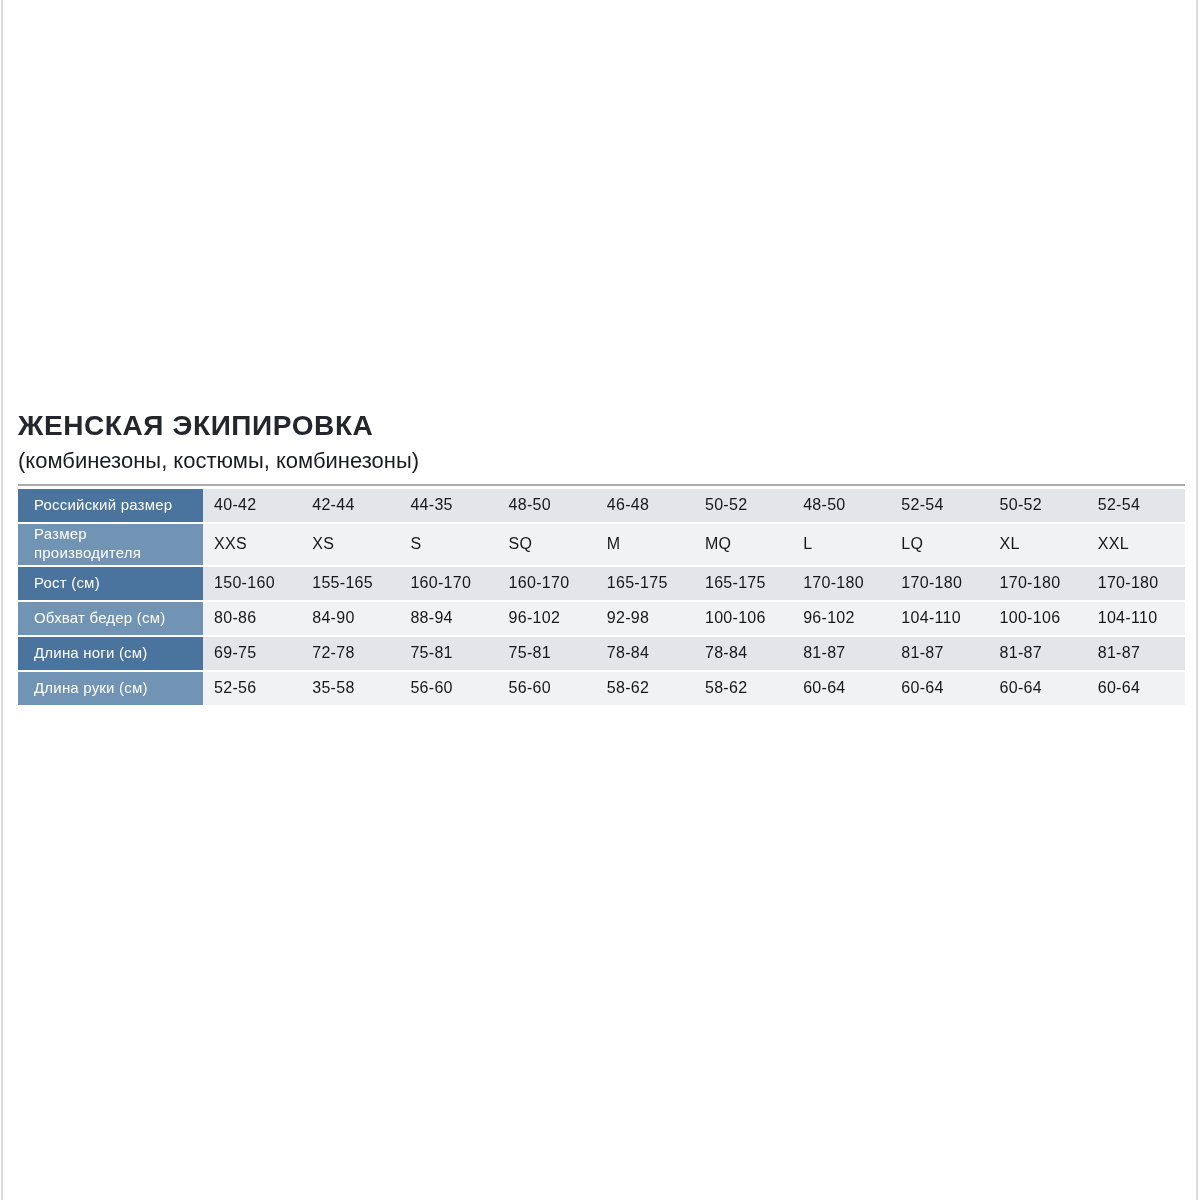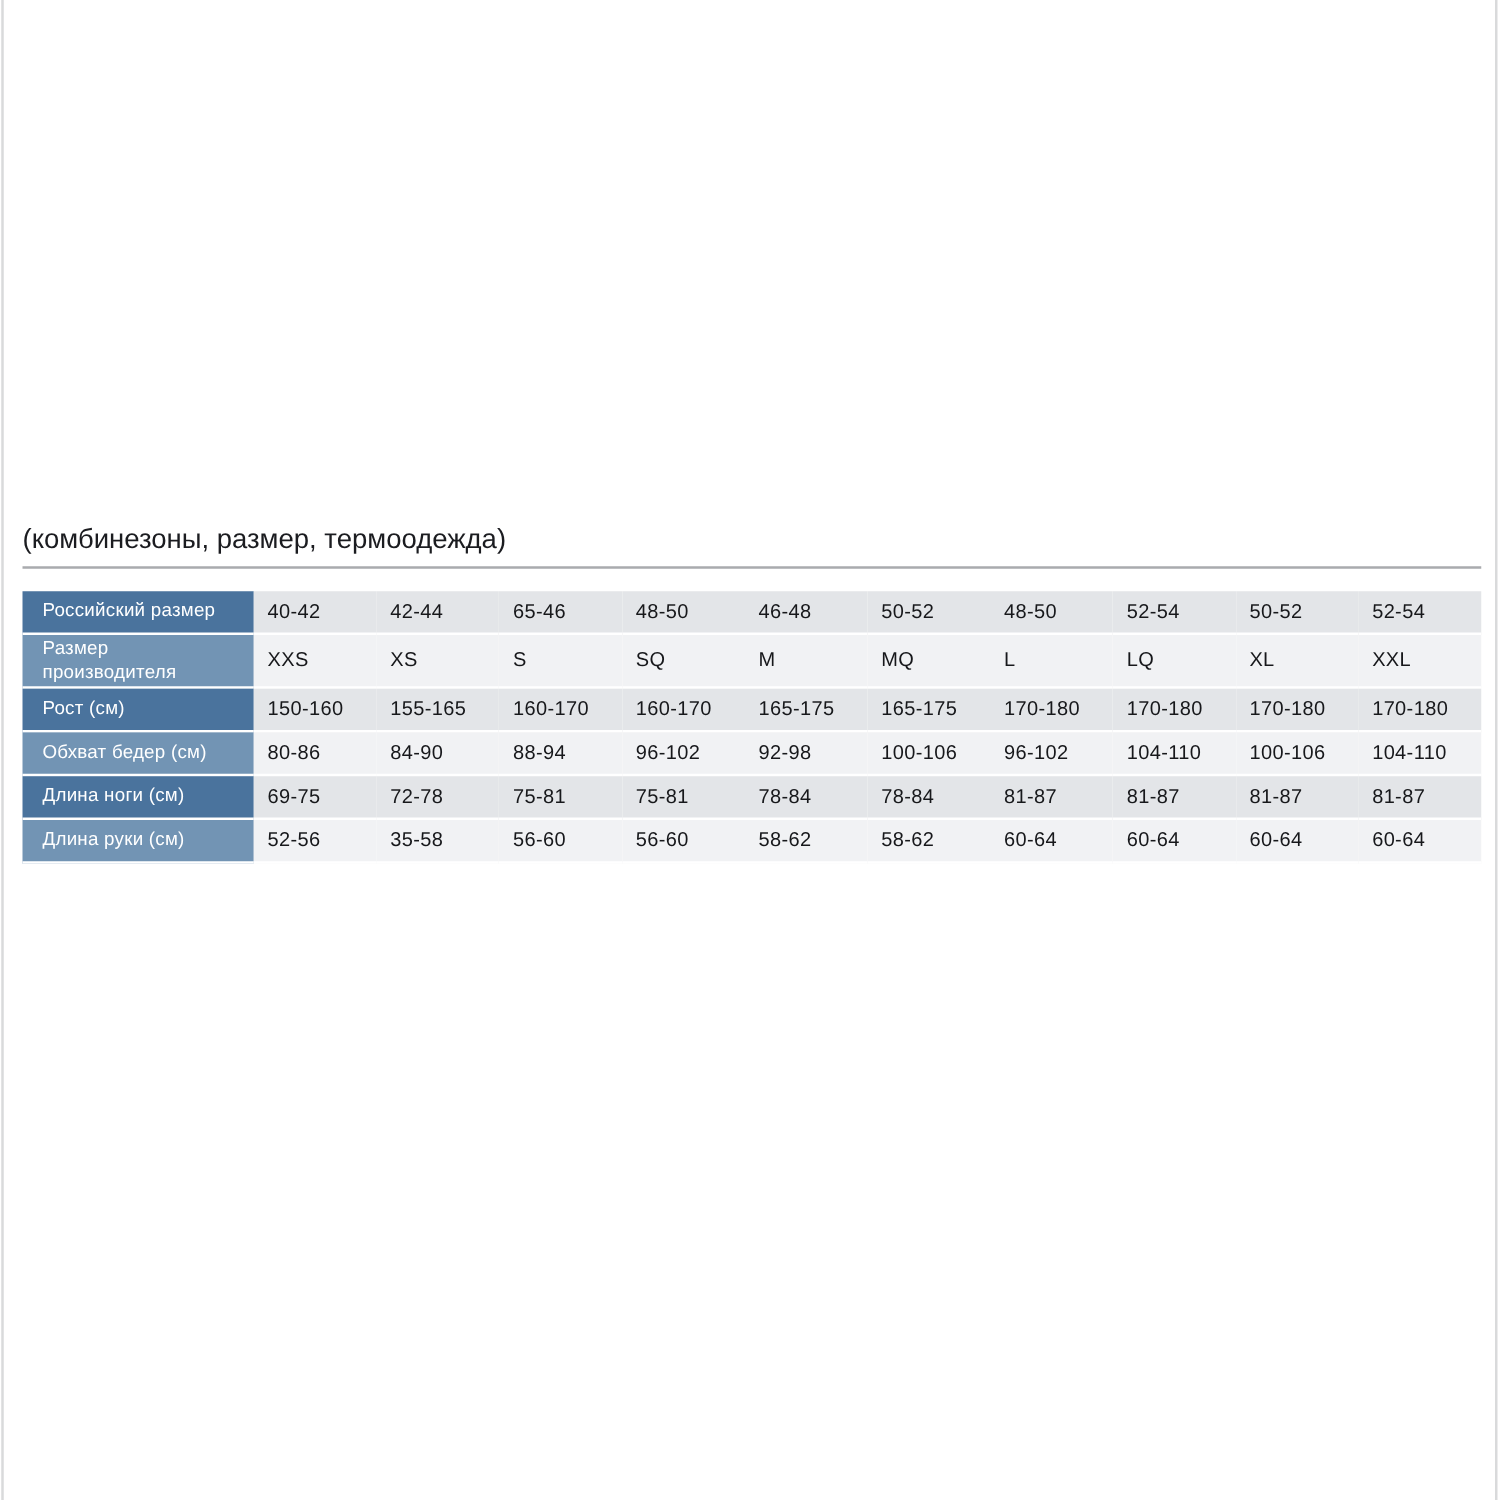--- a/index.html
+++ b/index.html
@@ -45,21 +45,21 @@
     line-height: 1.15;
     font-weight: 400;
     color: #1b1c20;
   }
   .divider {
     height: 2px;
     background: var(--divider-color, #a9abae);
     margin-top: 10px;
   }
   table.size-table {
-    margin-top: 18px;
+    margin-top: 3px;
     border-collapse: separate;
     border-spacing: 0;
     table-layout: fixed;
     width: 1167px;
   }
   table.size-table tr { height: 35px; }
   table.size-table tr:nth-child(2) { height: 43px; }
 
   table.size-table th,
   table.size-table td {
@@ -91,34 +91,35 @@
   tr.light td.val { background: var(--row-light, #f1f2f4); }
 </style>
 </head>
 <body>
 
 <div class="page">
   <div class="edge-line left"></div>
   <div class="edge-line right"></div>
 
   <div class="content">
-    <div class="subtitle">(комбинезоны, размер, термоодежда)</div>
+    <h1 class="title">ЖЕНСКАЯ ЭКИПИРОВКА</h1>
+    <div class="subtitle">(комбинезоны, костюмы, комбинезоны)</div>
     <div class="divider"></div>
 
     <table class="size-table">
       <colgroup>
         <col style="width:185px">
         <col span="10" style="width:98.2px">
       </colgroup>
       <tbody>
           <tr class="dark">
             <th class="lbl">Российский размер</th>
             <td class="val">40-42</td>
             <td class="val">42-44</td>
-            <td class="val">65-46</td>
+            <td class="val">44-35</td>
             <td class="val">48-50</td>
             <td class="val">46-48</td>
             <td class="val">50-52</td>
             <td class="val">48-50</td>
             <td class="val">52-54</td>
             <td class="val">50-52</td>
             <td class="val">52-54</td>
           </tr>
           <tr class="light">
             <th class="lbl">Размер производителя</th>

